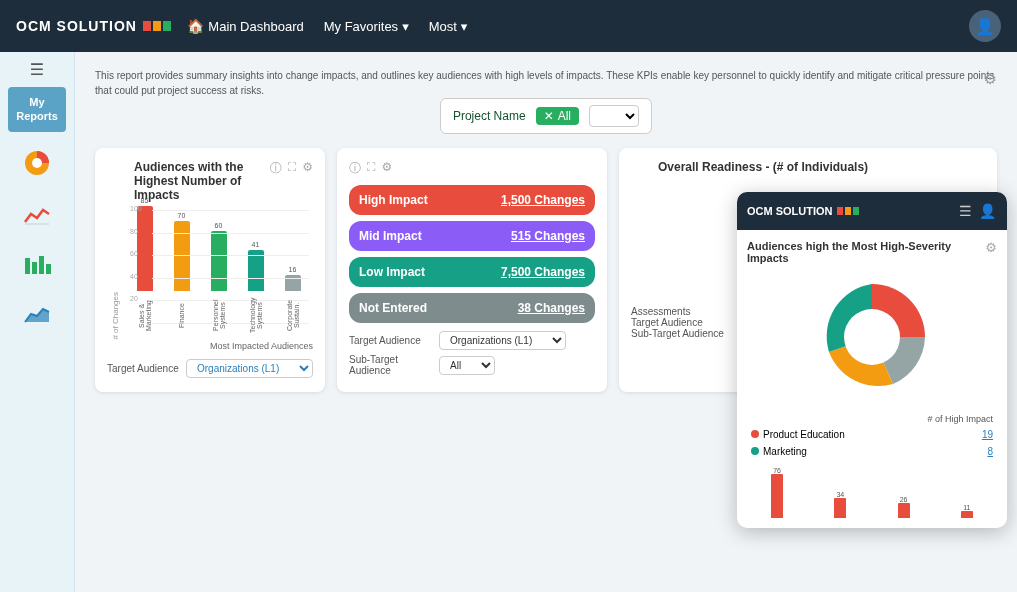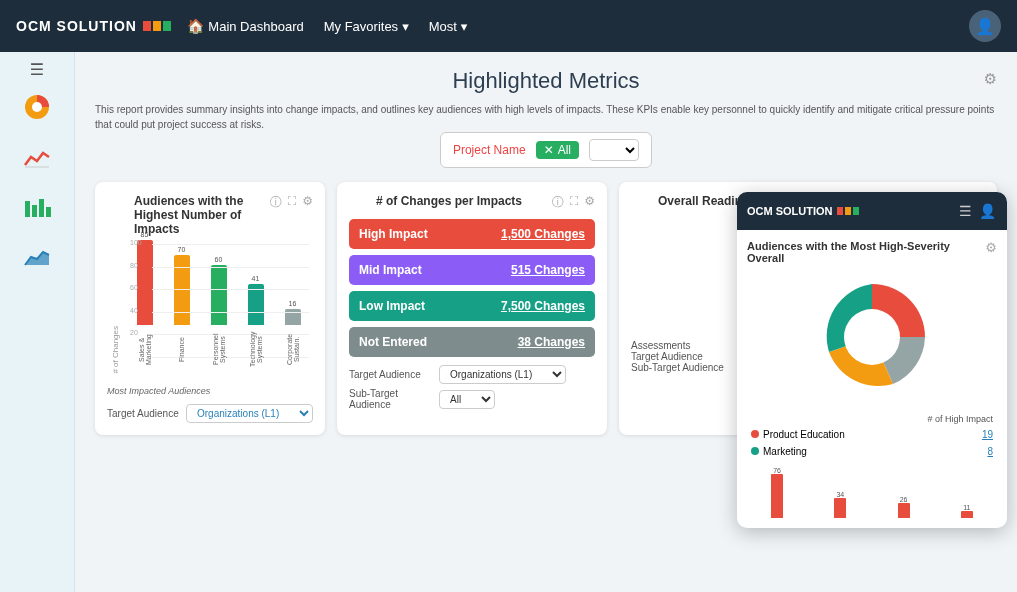--- a/index.html
+++ b/index.html
@@ -150,21 +150,21 @@
     .project-filter-box {
       border: 1px solid #ccc;
       border-radius: 6px;
       padding: 6px 12px;
       display: flex;
       align-items: center;
       gap: 10px;
       font-size: 12px;
       background: #fff;
     }
-    .project-label { color: #ef4444; font-weight: 500; }
+    .project-label { color: #14532d; font-weight: 500; }
     .project-tag {
       background: #27ae60;
       color: #fff;
       border-radius: 4px;
       padding: 2px 8px;
       font-size: 12px;
       display: flex;
       align-items: center;
       gap: 4px;
     }
@@ -239,21 +239,21 @@
     }
     .bar-group {
       display: flex;
       flex-direction: column;
       align-items: center;
       flex: 1;
     }
     .bar-value { font-size: 7px; color: #555; margin-bottom: 2px; }
     .bar { width: 16px; border-radius: 2px 2px 0 0; }
     .bar-label { font-size: 7px; color: #666; text-align: center; margin-top: 2px; writing-mode: vertical-rl; transform: rotate(180deg); height: 45px; }
-    .chart-subtitle { font-size: 9px; color: #666; text-align: left; margin-top: 12px; font-style: italic; }
+    .chart-subtitle { font-size: 9px; color: #666; text-align: right; margin-top: 1px; }
     .card-footer {
       display: flex;
       align-items: center;
       justify-content: space-between;
       margin-top: 8px;
       font-size: 10px;
       color: #555;
     }
     .footer-dropdown {
       border: 1px solid #ccc;
@@ -263,21 +263,21 @@
       background: #fff;
       color: #2980b9;
     }
 
     
     .card-impacts { min-width: 240px; max-width: 270px; }
     .impact-row {
       display: flex;
       align-items: center;
       justify-content: space-between;
-      border-radius: 5px;
+      border-radius: 12px;
       padding: 8px 10px;
       margin-bottom: 6px;
       font-size: 12px;
       font-weight: 600;
       color: #fff;
     }
     .impact-row a { color: #fff; text-decoration: underline; font-weight: 700; }
     .impact-high { background: #e74c3c; }
     .impact-mid { background: #8b5cf6; text-align: center; }
     .impact-low { background: #16a085; }
@@ -416,20 +416,24 @@
     </a>
   </div>
   <div class="nav-spacer"></div>
   <div class="user-avatar">👤</div>
 </div>
 
 <div class="main-layout">
 
   <div class="sidebar">
     <div class="sidebar-hamburger">☰</div>
+    <div class="sidebar-my-reports">
+      <div>My</div>
+      <div>Reports</div>
+    </div>
     <div class="sidebar-icon-btn">
       <span style="font-size:26px;">
         <svg width="30" height="30" viewBox="0 0 30 30">
           <circle cx="15" cy="15" r="12" fill="#f39c12"></circle>
           <path d="M15,15 L15,3 A12,12 0 0,1 27,15 Z" fill="#e74c3c"></path>
           <circle cx="15" cy="15" r="5" fill="white"></circle>
         </svg>
       </span>
     </div>
     <div class="sidebar-icon-btn">
@@ -457,21 +461,20 @@
           <polyline points="2,18 8,10 14,12 20,5 26,8" fill="none" stroke="#2980b9" stroke-width="2"></polyline>
         </svg>
       </span>
     </div>
   </div>
 
   <div class="content">
 
     <div class="settings-icon-top">⚙</div>
 
-    <div class="page-title">Highlighted Metrics</div>
     <p class="page-desc">This report provides summary insights into change impacts, and outlines key audiences with high levels of impacts. These KPIs enable key personnel to quickly identify and mitigate critical pressure points that could put project success at risks.</p>
 
     <div class="project-filter">
       <div class="project-filter-box">
         <span class="project-label">Project Name</span>
         <div class="project-tag">
           <span style="cursor:pointer;">✕</span>
           <span>All</span>
         </div>
         <select class="project-dropdown">
@@ -545,21 +548,20 @@
         <div class="card-footer">
           <span>Target Audience</span>
           <select class="footer-dropdown">
             <option>Organizations (L1)</option>
           </select>
         </div>
       </div>
 
       <div class="card card-impacts">
         <div class="card-header">
-          <span class="card-title"># of Changes per Impacts</span>
           <div class="card-icons">
             <span>ⓘ</span>
             <span>⛶</span>
             <span>⚙</span>
           </div>
         </div>
         <div class="impact-row impact-high">
           <span>High Impact</span>
           <a href="#">1,500 Changes</a>
         </div>
@@ -639,21 +641,21 @@
             <span style="width:6px;height:8px;background:#27ae60;display:inline-block;"></span>
           </div>
         </div>
         <div class="popup-nav-icons">
           <span>☰</span>
           <span>👤</span>
         </div>
       </div>
       <div class="popup-body">
         <div class="popup-title-row">
-          <div class="popup-title">Audiences with the Most High-Severity Overall</div>
+          <div class="popup-title">Audiences high the Most High-Severity Impacts</div>
           <span class="popup-settings">⚙</span>
         </div>
 
         <div class="donut-container">
           <svg width="130" height="130" viewBox="0 0 130 130">
 
             <path d="M65,65 L65,12 A53,53 0 0,1 118,65 Z" fill="#e74c3c"></path>
 
             <path d="M65,65 L118,65 A53,53 0 0,1 86,112 Z" fill="#95a5a6"></path>
 

